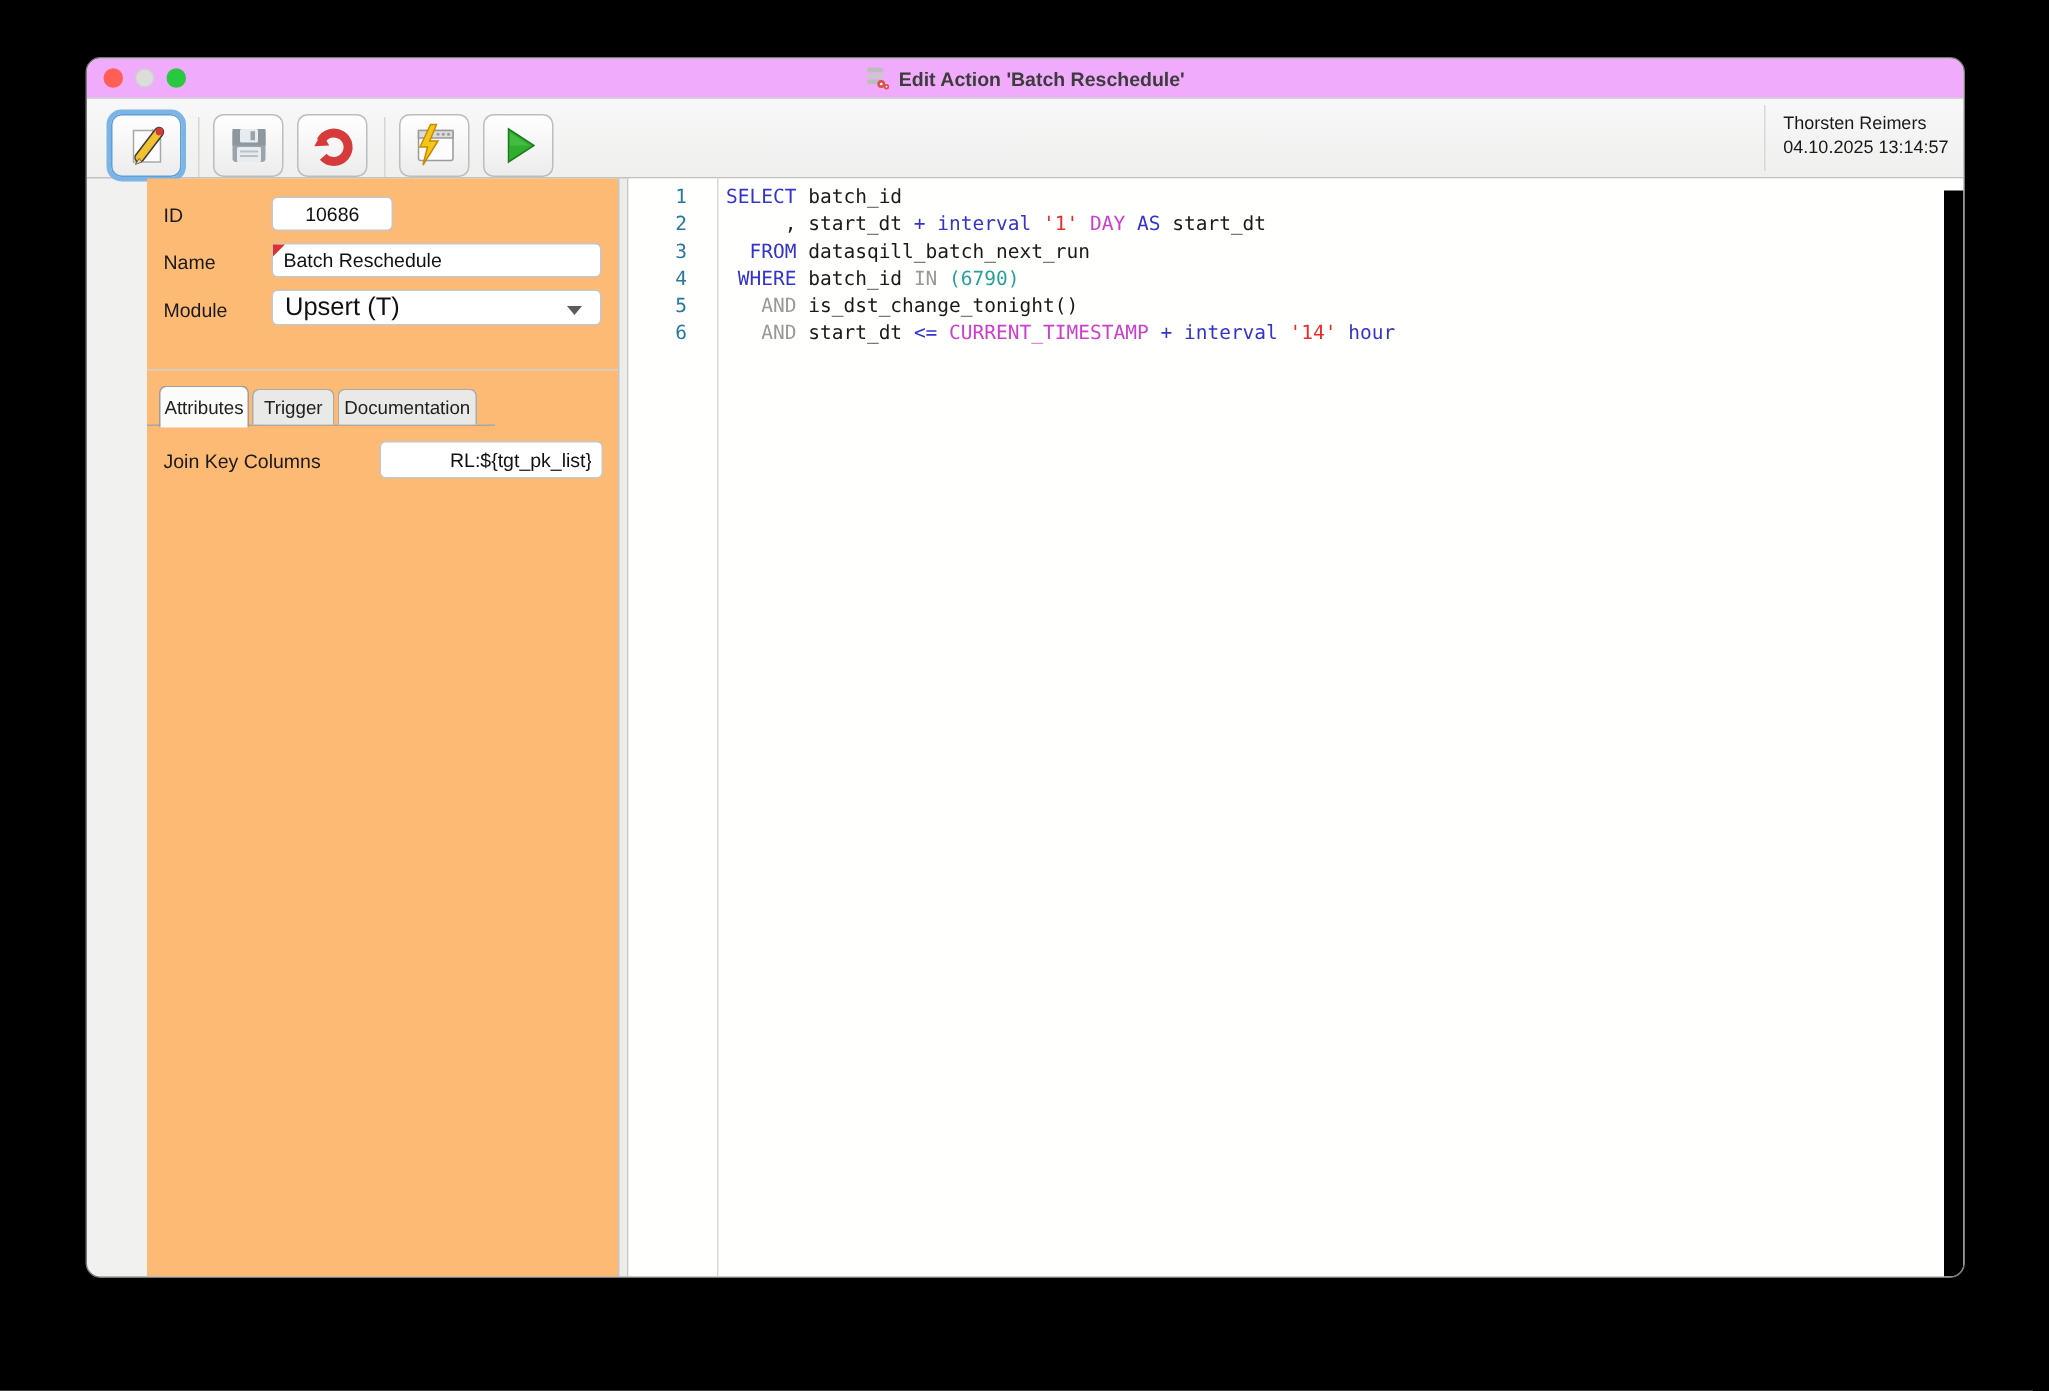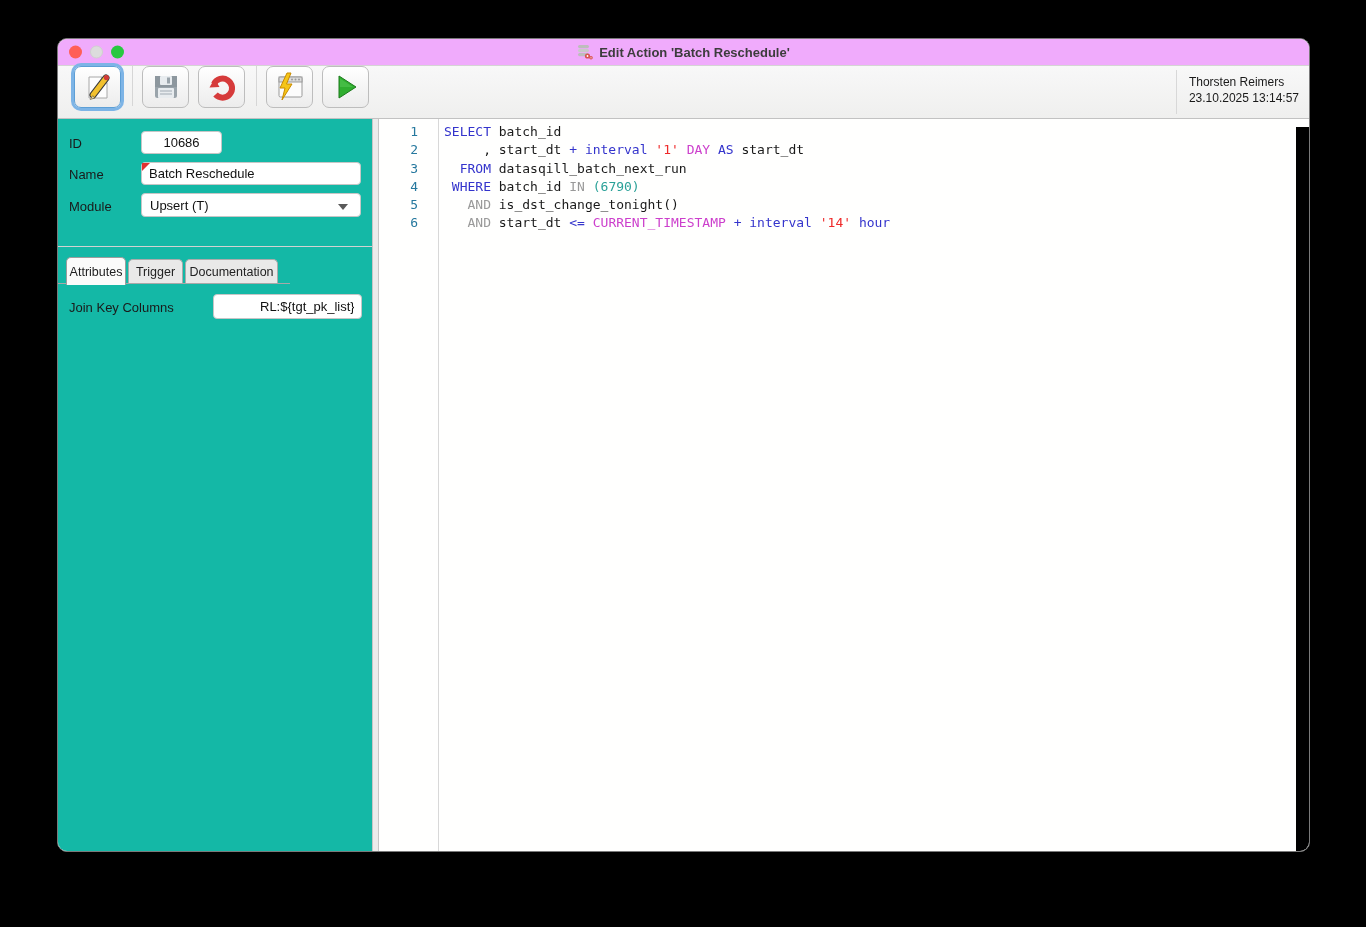--- a/index.html
+++ b/index.html
@@ -26,59 +26,59 @@
   .dot.gray  { background:#dcdcdc; border:1px solid #cfcfcf; }
   .dot.green { background:#28c840; }
   .win-title { font-size:13px; font-weight:bold; color:#3c3c3c;
                display:flex; align-items:center; gap:6px; }
 
   
   .toolbar {
     height:53px; flex:0 0 53px;
     background:linear-gradient(#f8f8f8,#efefee);
     border-bottom:1px solid #c2c2c2;
-    display:flex; align-items:flex-start; padding:0 16px; position:relative;text-decoration:underline;
+    display:flex; align-items:flex-end; padding:0 16px; position:relative;text-decoration:underline;
   }
   .tb-btn {
     width:47px; height:42px; border:1px solid #bdbdbd; border-radius:7px;
     background:linear-gradient(#ffffff,#ececec);
     display:flex; align-items:center; justify-content:center;
     margin-right:9px; cursor:default;
   }
   .tb-btn.focused { box-shadow:0 0 0 3px #7db4e6; border-color:#5d9fd6; }
   .tb-sep { width:1px; height:40px; background:#d6d6d6; margin:0 9px 0 2px; }
   .user-block {
     position:absolute; right:8px; top:4px; bottom:4px;
     border-left:1px solid #d8d8d8; padding:4px 2px 0 12px;
     font-size:12px; line-height:16px; color:#1a1a1a; text-align:left;
   }
 
   
   .main { flex:1; display:flex; min-height:0; }
 
-  .left-panel { width:314px; flex:0 0 314px; background:#14b8a6; position:relative; }
+  .left-panel { width:314px; flex:0 0 314px; background:#fdba74; position:relative;margin-left:40px; }
   .splitter   { width:7px; flex:0 0 7px; background:#ececeb;
                 border-left:1px solid #c6c6c6; border-right:1px solid #c6c6c6; }
 
   
   .fld-label { position:absolute; left:11px; font-size:13px; color:#1a1a1a; }
   .txt-input {
     position:absolute; height:23px; border:1px solid #c6c6c6; border-radius:4px;
     background:#fff; font-size:13px; color:#111; padding:0 7px;
     font-family:"Liberation Sans", sans-serif; outline:none;
   }
   .id-input   { left:83px; top:12px;  width:81px;  text-align:center; }
   .name-wrap  { position:absolute; left:83px; top:43px; width:188px; height:23px; }
   .name-input { left:0; top:0; width:220px; }
   .dirty-mark { position:absolute; left:1px; top:1px; width:0; height:0; z-index:2;
                 border-top:8px solid #e03131; border-right:8px solid transparent; }
   .combo {
     position:absolute; left:83px; top:74px; width:220px; height:24px;
     border:1px solid #c6c6c6; border-radius:4px; background:#fff;
-    font-size:13px; color:#111; display:flex; align-items:center;
+    font-size:17px; color:#111; display:flex; align-items:center;
     padding:0 8px; cursor:default;
   }
   .combo-arrow { position:absolute; right:12px; top:10px; width:0; height:0;
                  border-left:5px solid transparent; border-right:5px solid transparent;
                  border-top:6px solid #5a5a5a; }
   .panel-sep { position:absolute; left:0; top:127px; width:100%; height:1px;
                background:#d2d2d2; }
 
   
   .tabbar { position:absolute; left:0; top:138px; width:100%; height:28px; }
@@ -186,21 +186,21 @@
       </svg>
     </div>
     <div class="tb-btn">
       <svg width="30" height="30" viewBox="0 0 30 30">
         <path d="M8 4 L25 15 L8 26 Z" fill="#2fae2f" stroke="#1d7a1d" stroke-width="1"></path>
         <path d="M9 6.5 L9 15 L22 15 Z" fill="#55c855" opacity="0.55"></path>
       </svg>
     </div>
     <div class="user-block">
       <div>Thorsten Reimers</div>
-      <div>23.10.2025 13:14:57</div>
+      <div>04.10.2025 13:14:57</div>
     </div>
   </div>
 
   <div class="main">
 
     <div class="left-panel">
       <span class="fld-label" style="top:17px">ID</span>
       <input class="txt-input id-input" value="10686" style="">
 
       <span class="fld-label" style="top:48px">Name</span>

